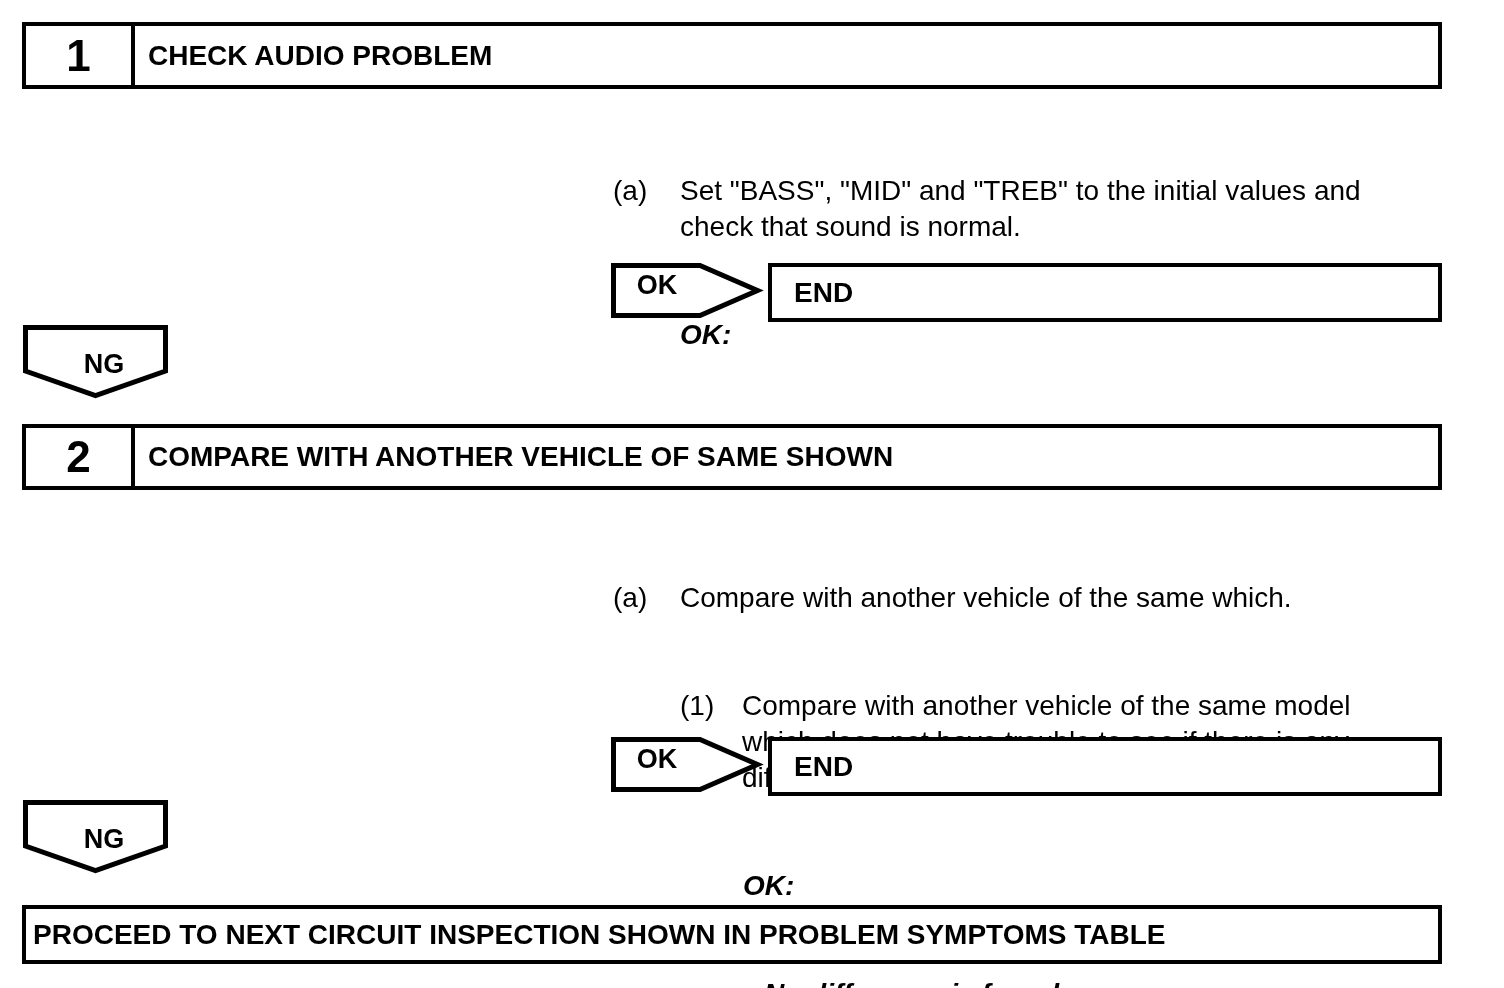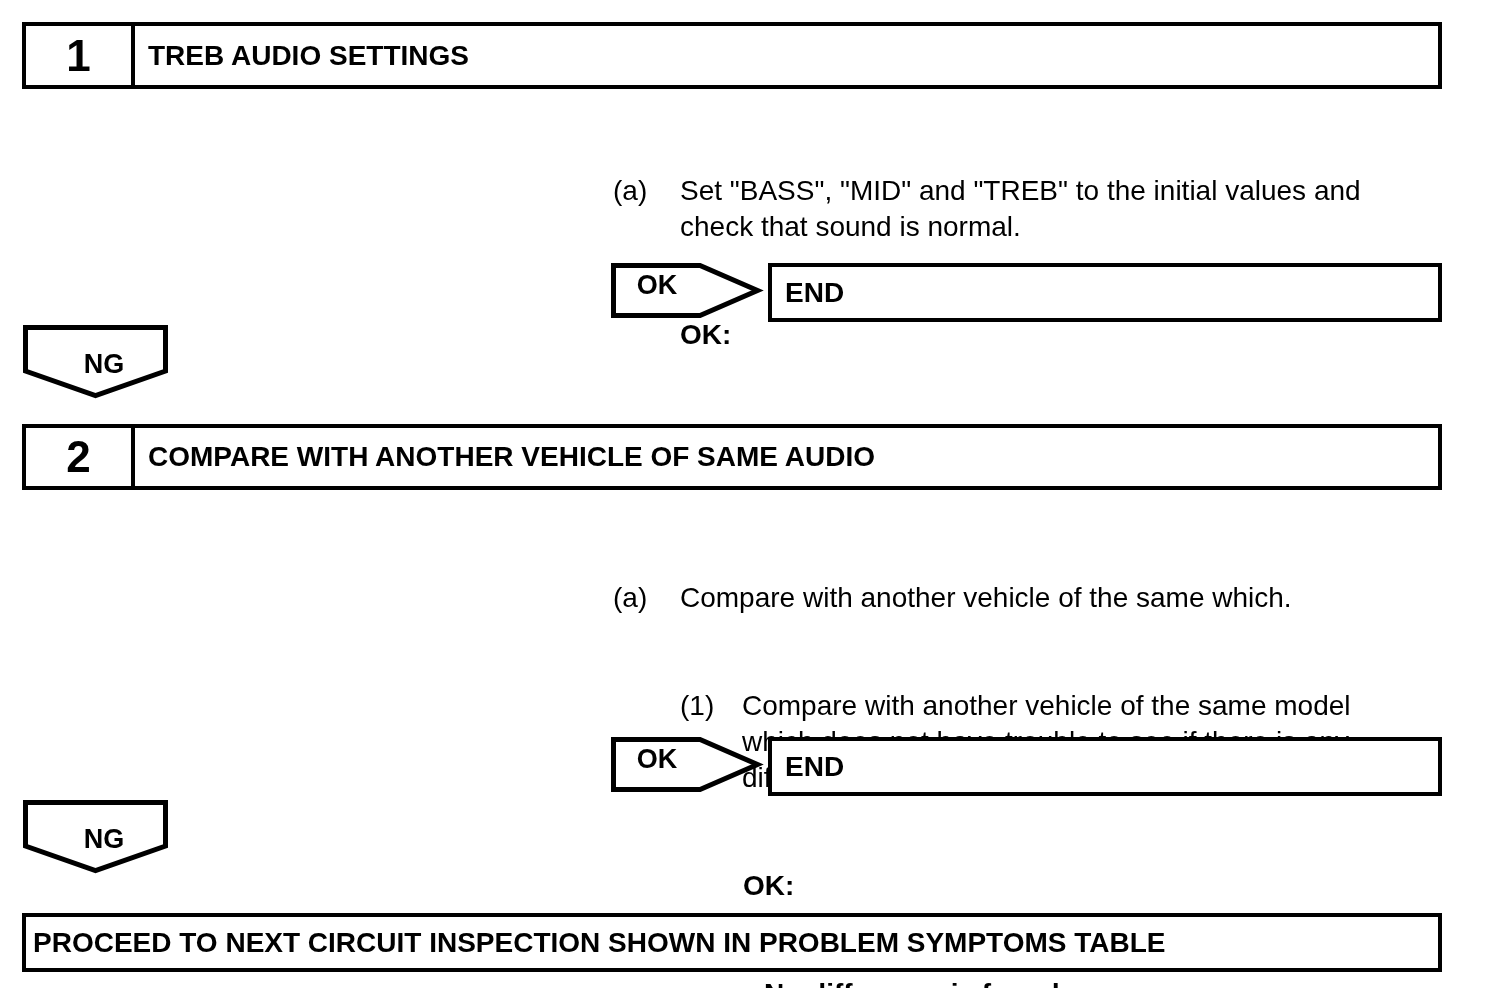--- a/index.html
+++ b/index.html
@@ -43,45 +43,44 @@
 
   
   .para {
     font-size: 28px;
     line-height: 36px;
     white-space: pre;
   }
   .row { display: flex; }
   .marker { width: 67px; flex: none; }
   .marker2 { width: 62px; flex: none; }
-  .bold { font-weight: bold; }
+  .bold { font-weight: bold; font-style: italic; }
 
   
   .end-box {
     border: 4px solid #000;
     box-sizing: border-box;
     background: #fff;
     display: flex;
     align-items: center;
-    padding-left: 13px;
+    padding-left: 22px;
     font-weight: bold;
     font-size: 28px;
   }
 
   
   .final-box {
     border: 4px solid #000;
     box-sizing: border-box;
     background: #fff;
     display: flex;
     align-items: center;
     padding-left: 7px;
     font-weight: bold;
     font-size: 28px;
-    margin-top: 8px;
   }
 
   
   .conn { position: absolute; }
   .conn svg { display: block; overflow: visible; }
   .conn .lbl {
     position: absolute;
     display: flex;
     align-items: center;
     justify-content: center;
@@ -91,21 +90,21 @@
   .ok-lbl { left: 0; top: 0; width: 92px; height: 44px; }
   .ng-lbl { left: 0; top: 16px; width: 162px; height: 46px; }
 </style>
 </head>
 <body>
 
 <div class="page">
 
   <div class="step-header abs" style="left:22px; top:22px; width:1420px; height:67px;">
     <div class="num-cell">1</div>
-    <div class="title-cell">TREB AUDIO SETTINGS</div>
+    <div class="title-cell">CHECK AUDIO PROBLEM</div>
   </div>
 
   <div class="para abs" style="left:613px; top:101px;">
     <div class="row">
       <span class="marker">(a)</span>
       <div>Set "BASS", "MID" and "TREB" to the initial values and
 check that sound is normal.</div>
     </div>
     <div class="bold" style="margin-left:67px;">OK:</div>
     <div class="bold" style="margin-left:90px;">Malfunction disappears.</div>
@@ -124,21 +123,21 @@
 
   <div class="conn" style="left:23px; top:325px; width:145px; height:75px;">
     <svg width="145" height="75" viewBox="0 0 145 75">
       <polygon points="2.5,2.5 142.5,2.5 142.5,46 72.5,70.5 2.5,46" fill="#ffffff" stroke="#000000" stroke-width="5"></polygon>
     </svg>
     <div class="lbl ng-lbl">NG</div>
   </div>
 
   <div class="step-header abs" style="left:22px; top:424px; width:1420px; height:66px;">
     <div class="num-cell">2</div>
-    <div class="title-cell">COMPARE WITH ANOTHER VEHICLE OF SAME AUDIO</div>
+    <div class="title-cell">COMPARE WITH ANOTHER VEHICLE OF SAME SHOWN</div>
   </div>
 
   <div class="para abs" style="left:613px; top:508px;">
     <div class="row">
       <span class="marker">(a)</span>
       <div>Compare with another vehicle of the same which.</div>
     </div>
     <div class="row" style="margin-left:67px;">
       <span class="marker2">(1)</span>
       <div>Compare with another vehicle of the same model

